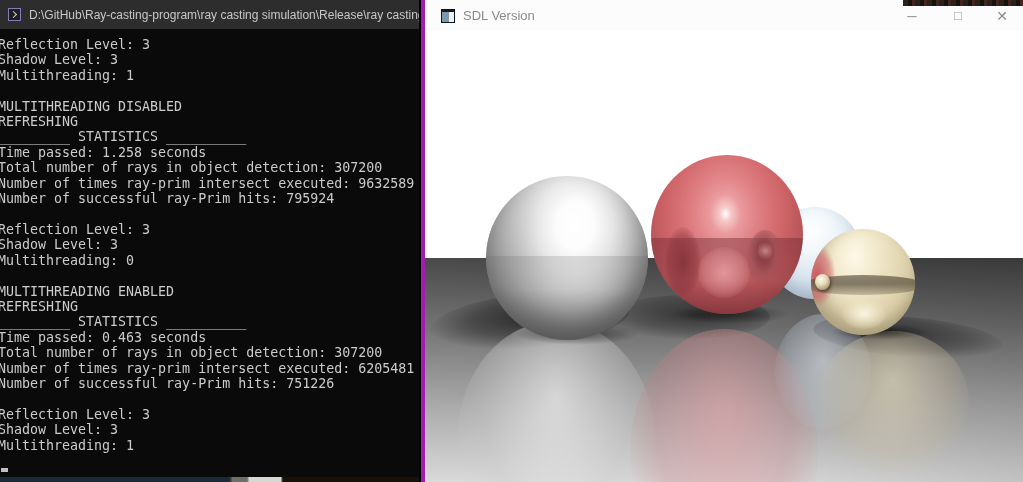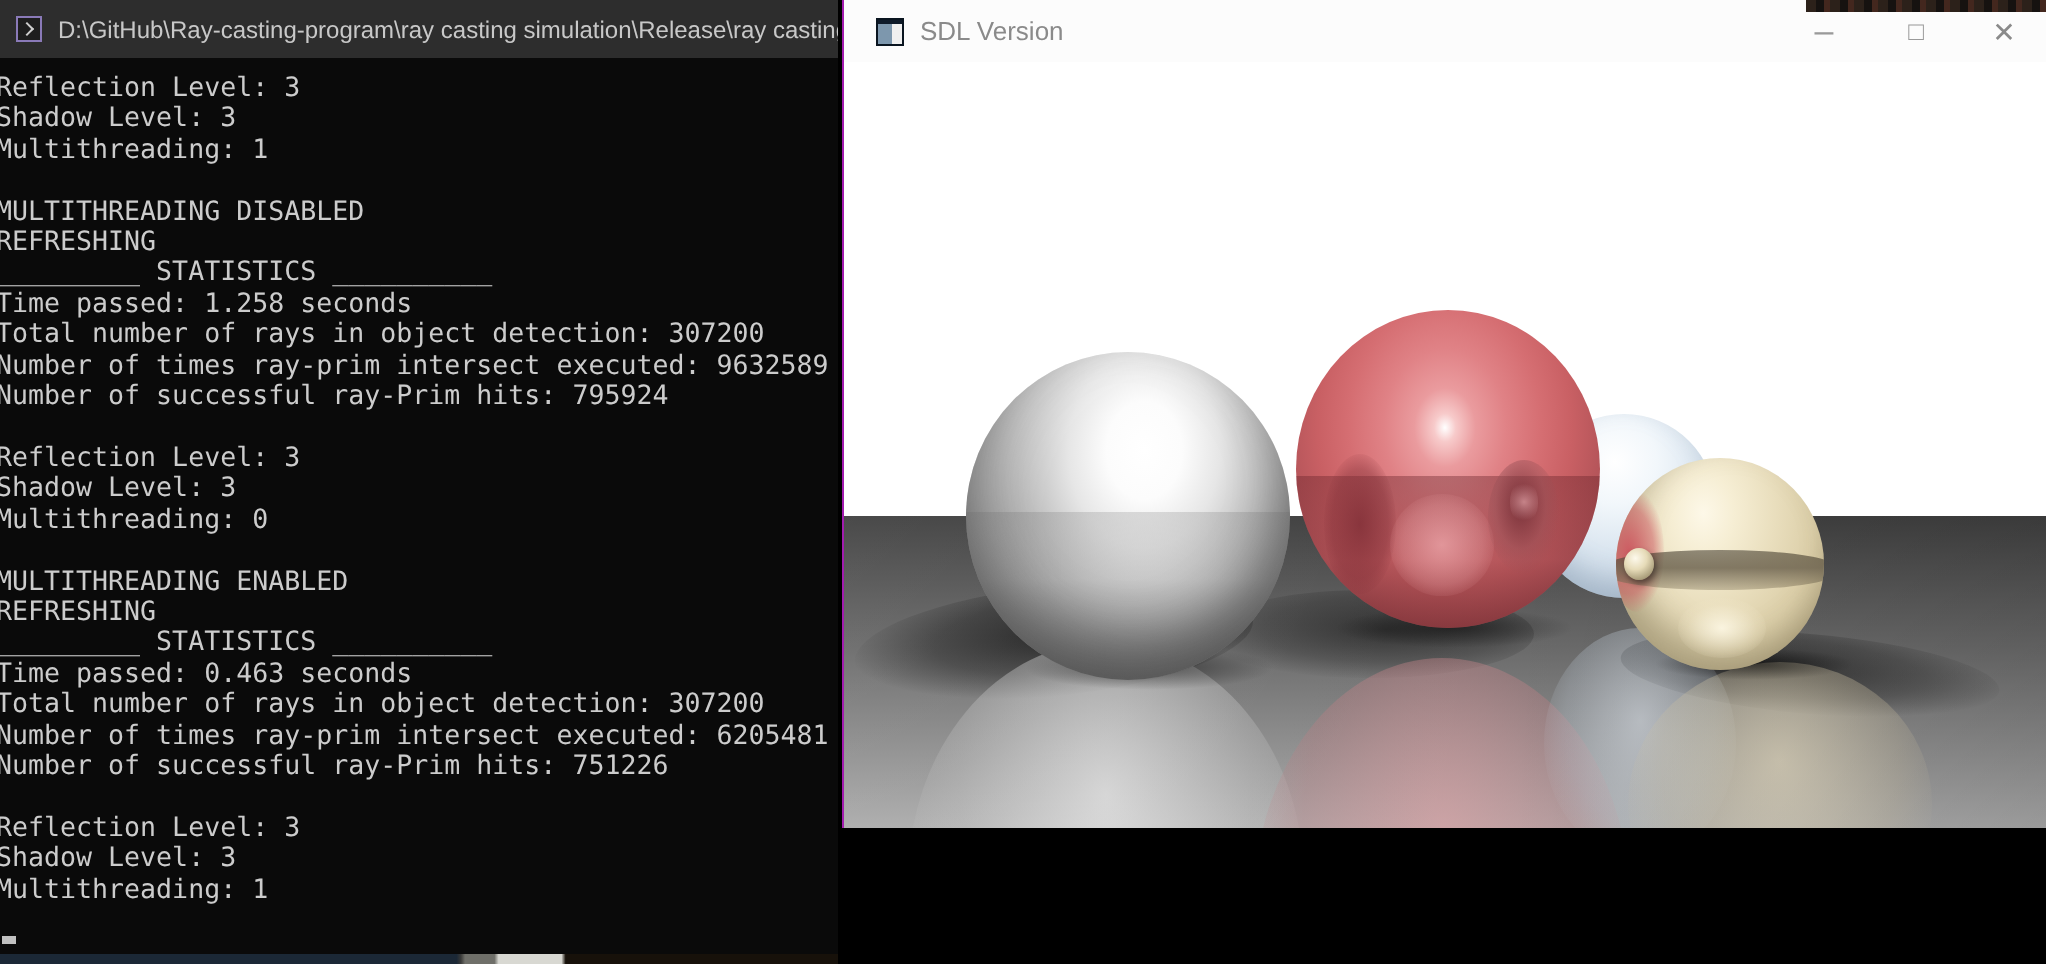--- a/index.html
+++ b/index.html
@@ -22,22 +22,22 @@
     font-family: "DejaVu Sans Mono", "Liberation Mono", monospace;
     font-size: 13.3px; line-height: 15.4px; color: var(--console_text, #cccccc);
     white-space: pre; overflow: hidden; }
   .console-cursor { position: absolute; left: 1px; top: 468px; width: 7px; height: 4px; background: #c0c0c0; }
   .taskbar-strip { position: absolute; left: 0; top: 477px; width: 419px; height: 5px;
     background: linear-gradient(90deg,
       #1b2836 0%, #1b2836 54.5%, #3a3a38 55%, #6f6f69 55.5%, #6f6f69 59%,
       #d8d8d2 59.5%, #d8d8d2 67%, #17110a 67.5%, #17110a 100%); }
 
   
-  .sdl-window { position: absolute; left: 421px; top: 0; width: 602px; height: 414px;
-    background: var(--wall, #ffffff); border-left: 1px solid #a21caf; overflow: hidden; }
+  .sdl-window { position: absolute; left: 421px; top: 0; width: 602px; height: 482px;
+    background: var(--wall, #ffffff); border-left: 4px solid #a21caf; overflow: hidden; }
   .sdl-titlebar { position: absolute; left: 0; top: 0; width: 100%; height: 31px;
     background: var(--sdl_titlebar, #fcfcfc); display: flex; align-items: center; }
   .sdl-app-icon { width: 14px; height: 14px; margin-left: 16px; flex: 0 0 auto;
     border: 1px solid #0a1520; background: linear-gradient(90deg, #7d97ad 0 60%, #f0f0f0 60% 100%);
     box-shadow: inset 0 2px 0 #0f1b2a; }
   .sdl-title { margin-left: 8px; font-size: 13px; color: var(--sdl_title_text, #8a8a8a); white-space: nowrap; }
   .sdl-controls { position: absolute; right: 0; top: 0; height: 31px; display: flex; }
   .win-btn { width: 46px; height: 31px; display: flex; align-items: center; justify-content: center;
     color: #9a9a9a; font-size: 15px; }
   .win-btn.minimize { font-size: 17px; }

